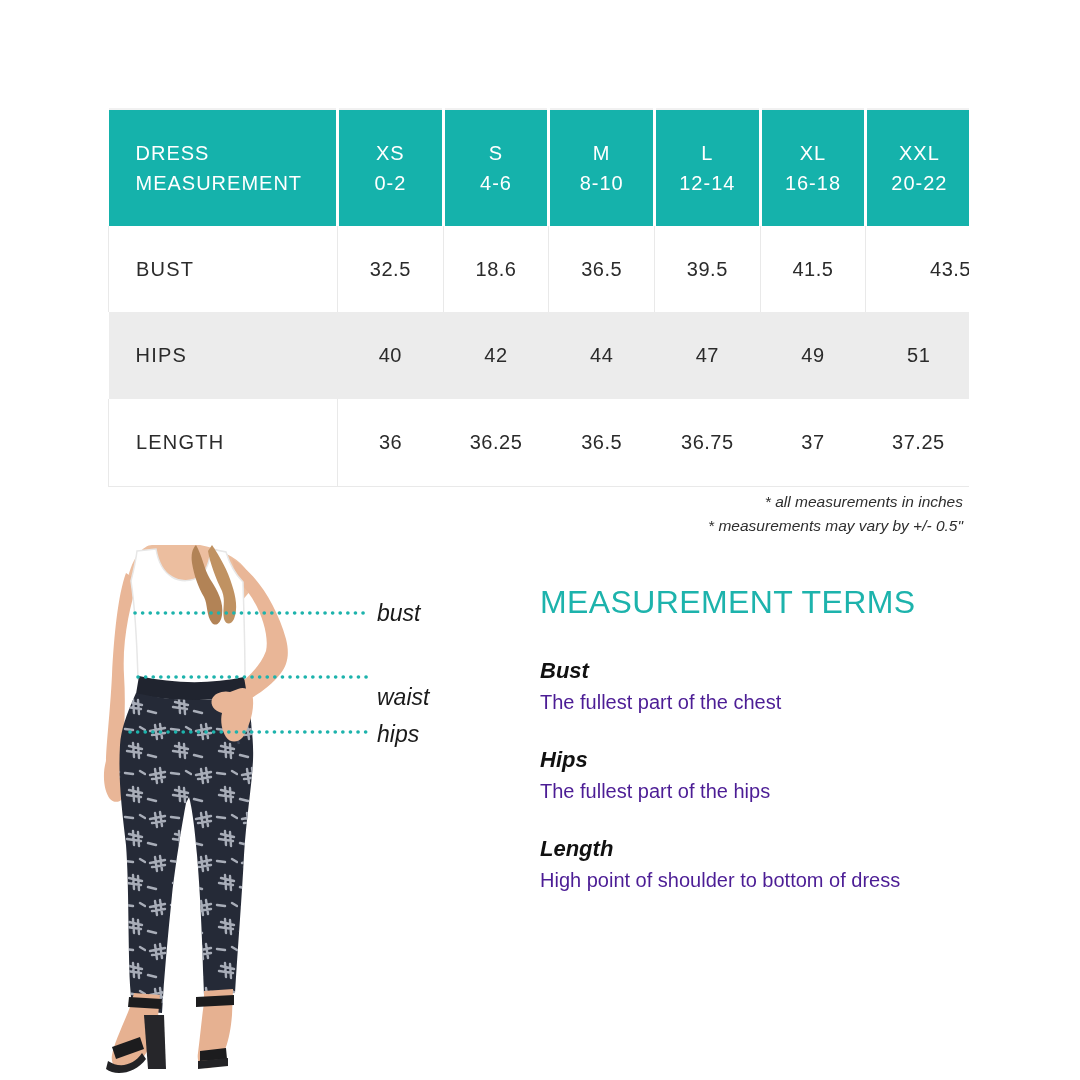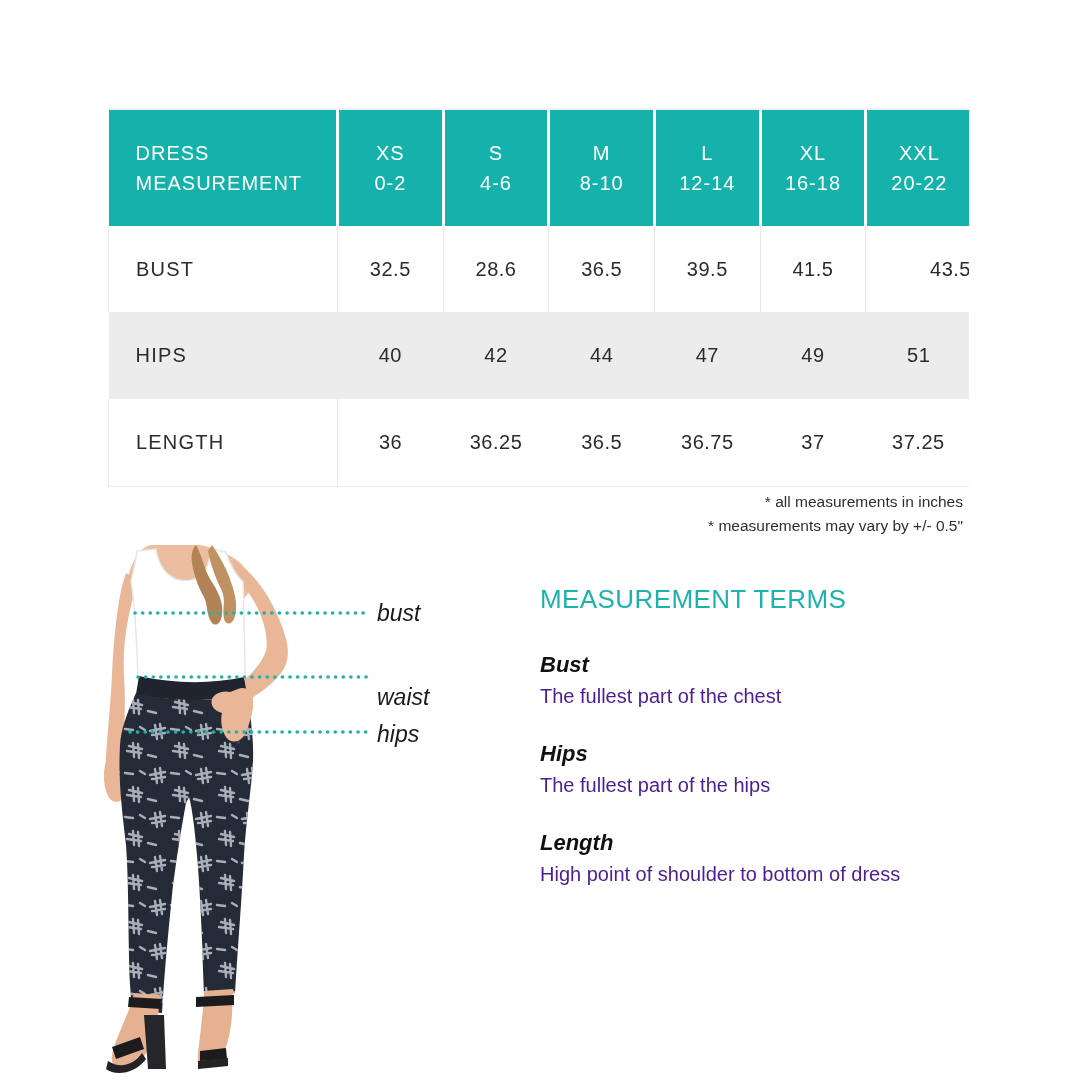--- a/index.html
+++ b/index.html
@@ -30,21 +30,21 @@
   .size-table tr.r0 td{ border-left:1px solid #e9e9e9; height:86px; }
   .size-table tr.r0 td:last-child{ border-right:1px solid #e9e9e9;text-align:right; }
   .size-table tr.r1 td{ background:#ececec; }
   .size-table tr.r2 td{ border-bottom:1px solid #e9e9e9; }
   .size-table tr.r2 td:first-child{ border-left:1px solid #e9e9e9; border-right:1px solid #e9e9e9; }
   .size-table tr.r2 td:last-child{ border-right:1px solid #e9e9e9; }
 
   .footnotes{
     position:absolute; left:108px; top:490px; width:864px;
     text-align:right; padding-right:9px;
-    font-size:15.5px; line-height:23.5px; color:#2e2e2e;
+    font-style:italic; font-size:15.5px; line-height:23.5px; color:#2e2e2e;
   }
 
   
   .model-photo{ position:absolute; left:100px; top:545px; width:290px; height:535px; }
 
   .measure-line{ position:absolute; height:6px; }
   .measure-line.bust { left:132px; top:610px; width:238px; }
   .measure-line.waist{ left:135px; top:674px; width:235px; }
   .measure-line.hips { left:127px; top:729px; width:243px; }
 
@@ -52,21 +52,21 @@
     position:absolute; left:377px; font-style:italic; font-size:23px;
     color:#1a1a1a; font-weight:500; line-height:26px;
   }
   .measure-label.bust { top:600px; }
   .measure-label.waist{ top:684px; }
   .measure-label.hips { top:721px; }
 
   
   .terms{ position:absolute; left:540px; top:584px; width:430px; }
   .terms h2{
-    color:#1db3ac; font-size:26px; font-weight:400; letter-spacing:0.4px;
+    color:#1db3ac; font-size:32px; font-weight:400; letter-spacing:0.4px;
     margin-bottom:37px;
   }
   .term-item{ margin-bottom:33px; }
   .term-item .term{
     font-size:22px; font-weight:bold; font-style:italic; color:#111111;
     margin-bottom:7px;
   }
   .term-item .definition{ font-size:20px; color:#4c1d95; }
 </style>
 </head>
@@ -113,21 +113,21 @@
         <th>
           <span>XXL</span><br>
           <span>20-22</span>
         </th>
       </tr>
     </thead>
     <tbody>
       <tr class="r0">
         <td class="lbl">BUST</td>
         <td>32.5</td>
-        <td>28.6</td>
+        <td>18.6</td>
         <td>36.5</td>
         <td>39.5</td>
         <td>41.5</td>
         <td>43.5</td>
       </tr>
       <tr class="r1">
         <td class="lbl">HIPS</td>
         <td>40</td>
         <td>42</td>
         <td>44</td>

